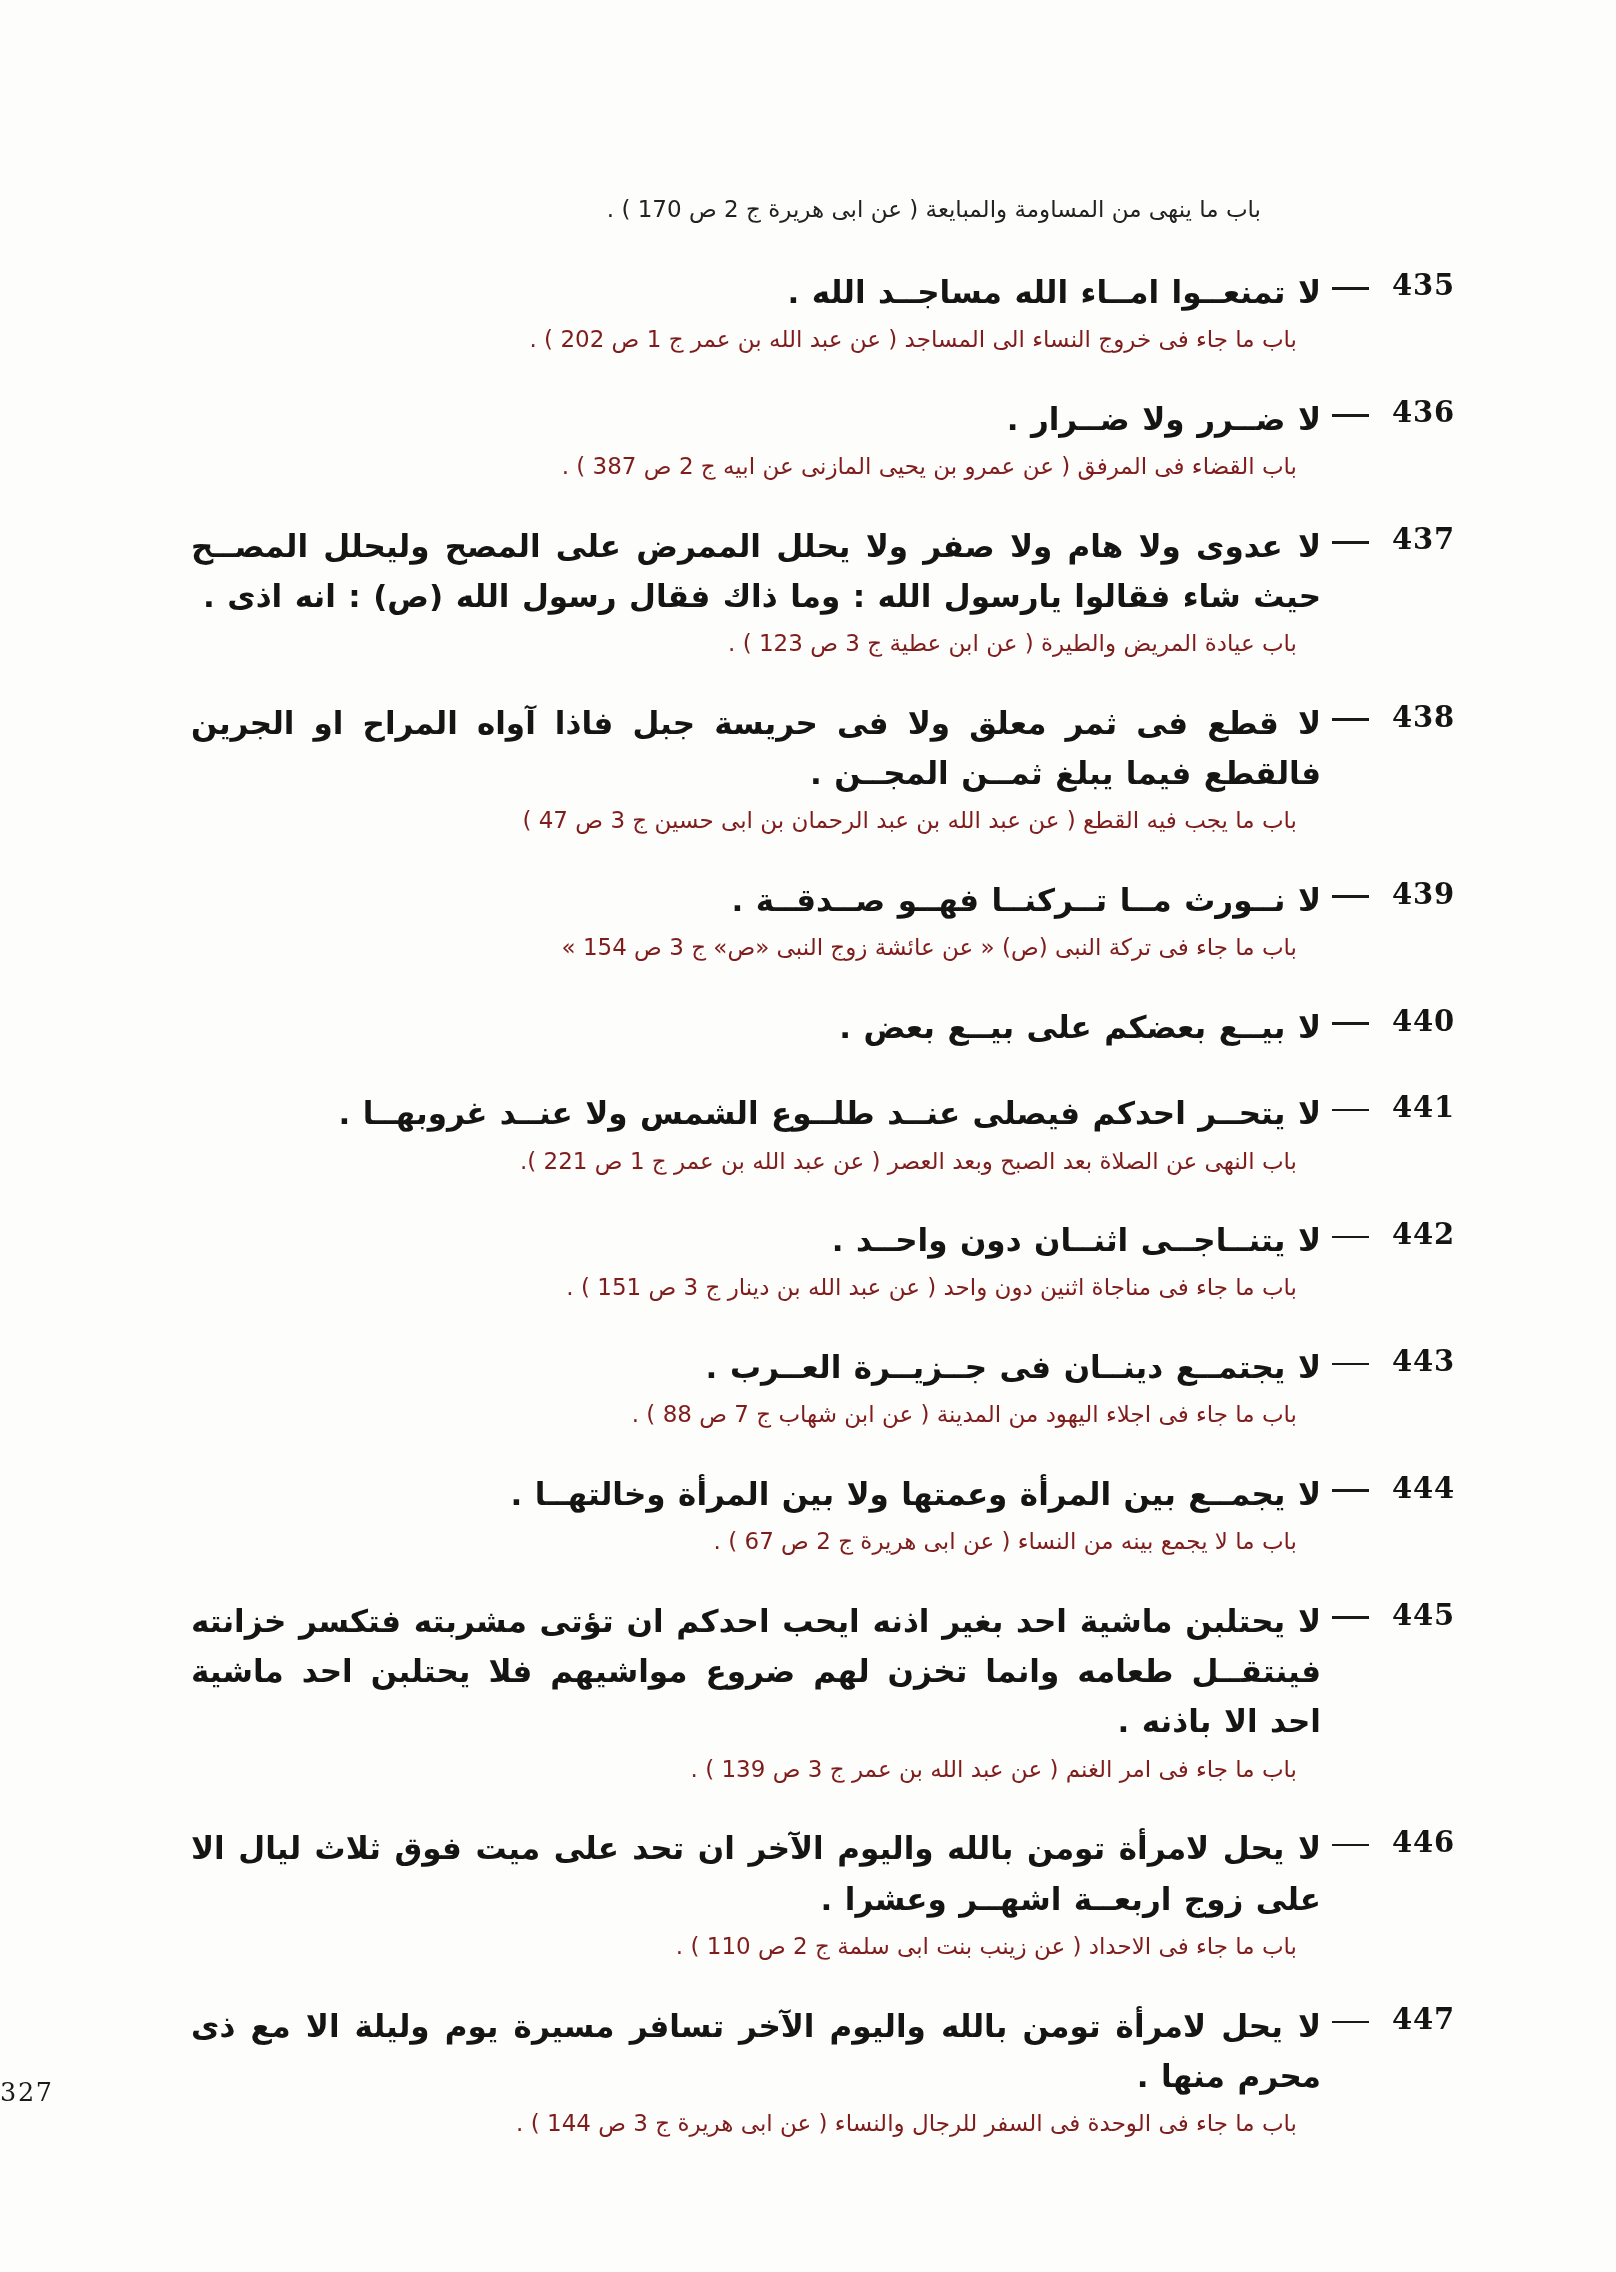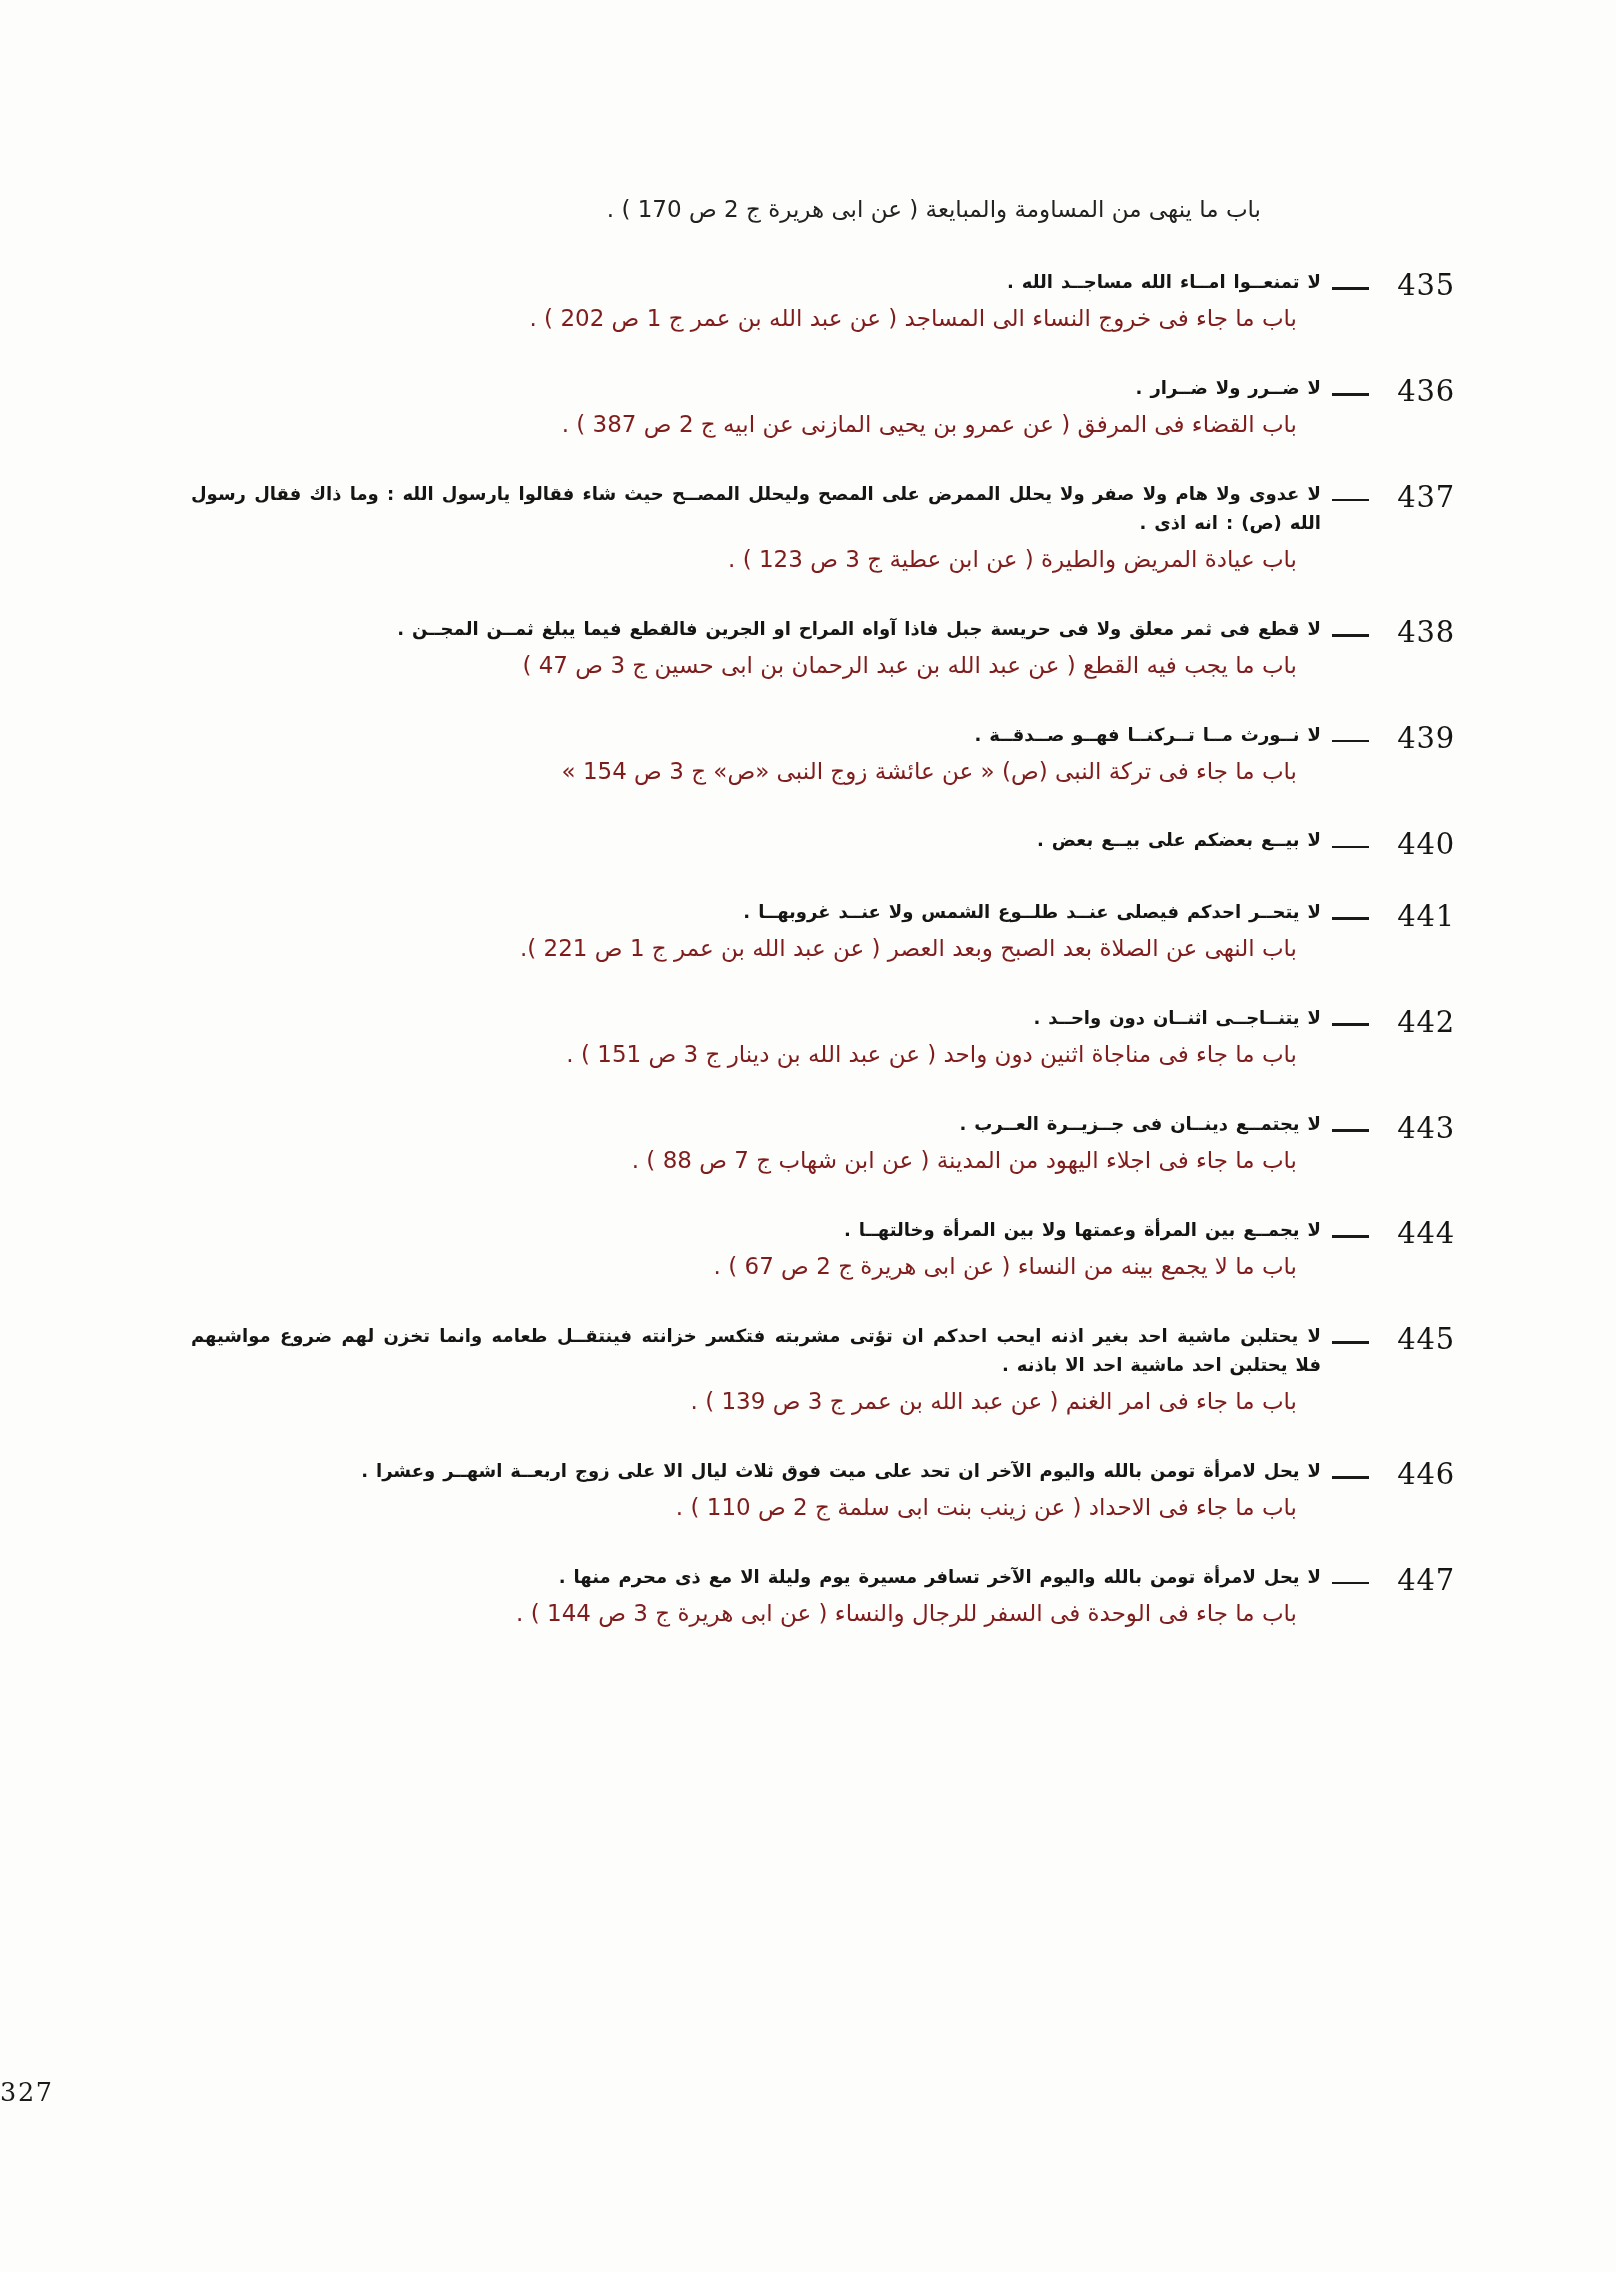--- a/index.html
+++ b/index.html
@@ -34,21 +34,21 @@
   }
   .entry {
     display: flex;
     flex-direction: row; 
     align-items: flex-start;
     margin-bottom: 36px;
   }
   .num {
     flex: 0 0 75px;
     font-size: 29px;
-    font-weight: normal;
+    font-weight: bold;
     direction: ltr;
     text-align: right;
     letter-spacing: 0.8px;
     font-family: "DejaVu Serif", serif;
     padding-top: 1.7px;
   }
   .dash {
     flex: 0 0 59px;
     padding-top: 20.4px;
     display: flex;
@@ -57,21 +57,21 @@
   .dash-bar {
     width: 37px;
     height: 2.5px;
     background: #1a1a1a;
   }
   .entry-body {
     flex: 1 1 auto;
     min-width: 0;
   }
   .headline {
-    font-size: 18px;
+    font-size: 31px;
     font-weight: bold;
     line-height: 1.62;
     text-align: justify;
     text-align-last: right;
     word-spacing: 1.7px;
   }
   .source {
     font-size: 23px;
     line-height: 1.55;
     text-align: right;

